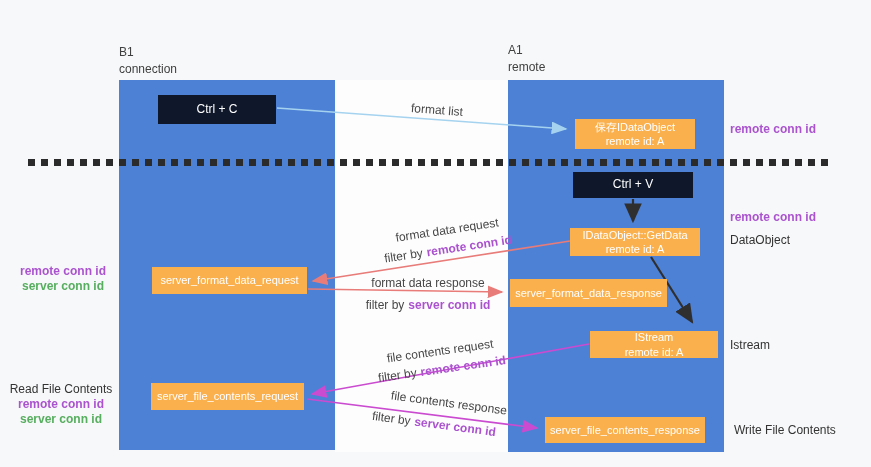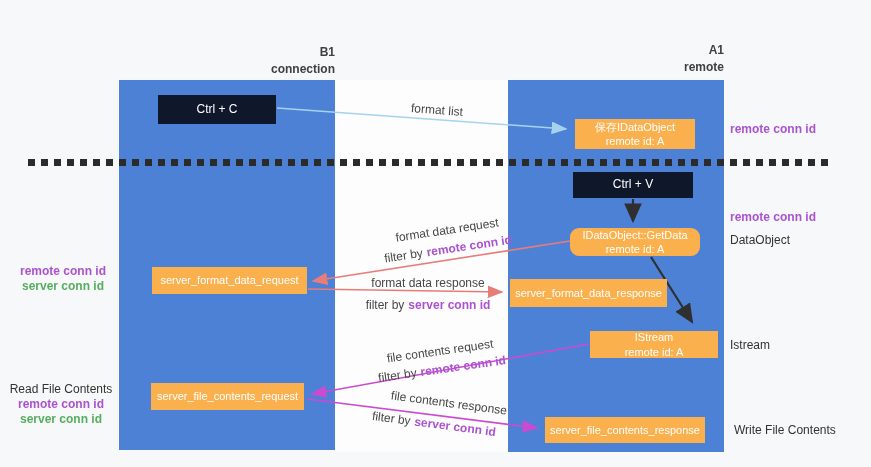--- a/index.html
+++ b/index.html
@@ -6,22 +6,22 @@
   body { background:#f7f8f9; font-family:"Liberation Sans", sans-serif; }
   .canvas { position:relative; width:871px; height:467px; background:#f7f8f9; overflow:hidden; }
 
   .gap-strip { position:absolute; left:335px; top:80px; width:173px; height:372px; background:#fdfdfd; }
   .lane { position:absolute; background:#4d81d6; }
   .lane-left  { left:119px; top:80px; width:216px; height:370px; }
   .lane-right { left:508px; top:80px; width:216px; height:372px; }
 
   .page-title { position:absolute; left:0; top:8px; width:871px; text-align:center;
                 font-size:15px; color:#3a3a3a; line-height:1.35; }
-  .col-header { position:absolute; width:216px; text-align:right; font-size:12px;
-                color:#404040; line-height:1.45;font-weight:bold; }
+  .col-header { position:absolute; width:216px; text-align:left; font-size:12px;
+                color:#404040; line-height:1.45; }
 
   .dashes { position:absolute; left:28px; top:159px; width:802px; height:7px;
             background:repeating-linear-gradient(90deg,#2b2b2b 0 7px, rgba(0,0,0,0) 7px 13px); }
 
   svg.arrows { position:absolute; left:0; top:0; pointer-events:none; }
 
   .box { position:absolute; display:flex; flex-direction:column; align-items:center;
          justify-content:center; color:#ffffff; text-align:center; line-height:1.3;
          font-size:12px; }
   .box.green  { background:#0f172a; }
@@ -92,21 +92,21 @@
 
   <div class="box orange small" style="left:575px; top:119px; width:120px; height:30px;">
     <div>保存IDataObject</div>
     <div>remote id: A</div>
   </div>
 
   <div class="box green" style="left:573px; top:172px; width:120px; height:26px;">
     <div>Ctrl + V</div>
   </div>
 
-  <div class="box orange small" style="left:570px; top:228px; width:130px; height:28px;border-radius:9px;">
+  <div class="box orange small" style="left:570px; top:228px; width:130px; height:28px;">
     <div>IDataObject::GetData</div>
     <div>remote id: A</div>
   </div>
 
   <div class="box orange small" style="left:152px; top:267px; width:155px; height:27px;">
     <div>server_format_data_request</div>
   </div>
 
   <div class="box orange small" style="left:510px; top:279px; width:157px; height:28px;">
     <div>server_format_data_response</div>

